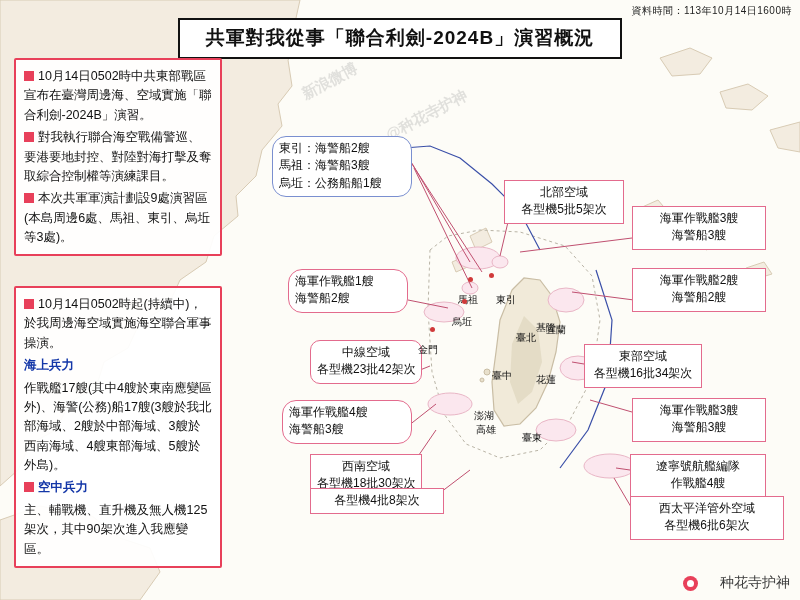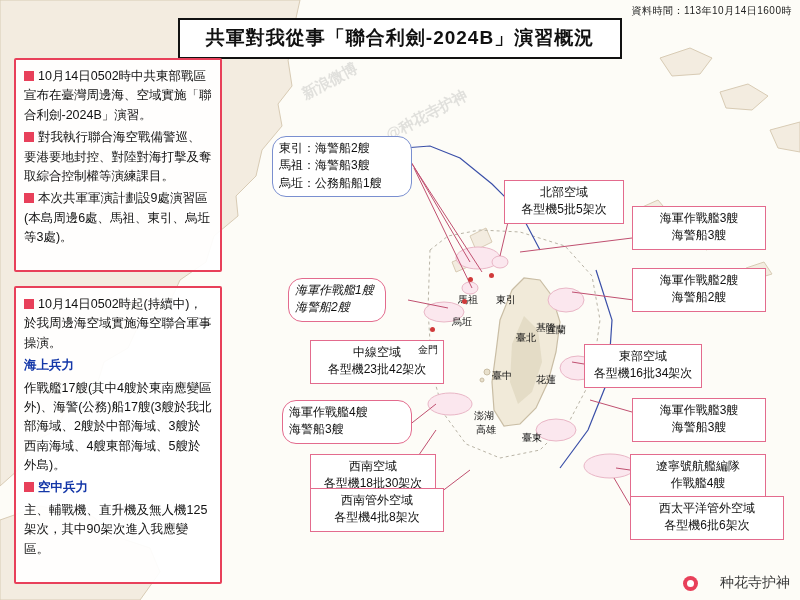--- a/index.html
+++ b/index.html
@@ -48,21 +48,21 @@
     color: #111;
   }
 
   
   .panel {
     position: absolute;
     box-sizing: border-box;
     border: 2px solid #e8405a;
     background: rgba(255,255,255,0.93);
     border-radius: 2px;
-    padding: 7px 8px 20px 8px;
+    padding: 7px 8px 4px 8px;
     font-size: 12.5px;
     line-height: 1.55;
     color: #111;
   }
   .panel-1 { left: 14px; top: 58px; width: 208px; }
   .panel-2 { left: 14px; top: 286px; width: 208px; }
   .bullet-row {
     display: block;
     margin-bottom: 3px;
     text-indent: 0;
@@ -273,57 +273,56 @@
   <div class="cbox" style="left:632px; top:206px; width:134px;">
     <div>海軍作戰艦3艘</div>
     <div>海警船3艘</div>
   </div>
 
   <div class="cbox" style="left:632px; top:268px; width:134px;">
     <div>海軍作戰艦2艘</div>
     <div>海警船2艘</div>
   </div>
 
-  <div class="cbox left-align" style="left:288px; top:278px; width:98px;font-style:italic;">
+  <div class="cbox left-align" style="left:288px; top:269px; width:120px;">
     <div>海軍作戰艦1艘</div>
     <div>海警船2艘</div>
   </div>
 
-  <div class="cbox" style="left:310px; top:340px; width:134px;">
+  <div class="cbox" style="left:310px; top:340px; width:112px;border-radius:10px;">
     <div>中線空域</div>
     <div>各型機23批42架次</div>
   </div>
 
   <div class="cbox" style="left:584px; top:344px; width:118px;">
     <div>東部空域</div>
     <div>各型機16批34架次</div>
   </div>
 
   <div class="cbox left-align" style="left:282px; top:400px; width:130px;">
     <div>海軍作戰艦4艘</div>
     <div>海警船3艘</div>
   </div>
 
   <div class="cbox" style="left:632px; top:398px; width:134px;">
     <div>海軍作戰艦3艘</div>
     <div>海警船3艘</div>
   </div>
 
-  <div class="cbox" style="left:310px; top:454px; width:126px;">
+  <div class="cbox" style="left:310px; top:454px; width:112px;">
     <div>西南空域</div>
     <div>各型機18批30架次</div>
   </div>
 
   <div class="cbox" style="left:630px; top:454px; width:136px;">
     <div>遼寧號航艦編隊</div>
     <div>作戰艦4艘</div>
   </div>
 
   <div class="cbox" style="left:310px; top:488px; width:134px;">
-    <div>西南管外空域</div>
     <div>各型機4批8架次</div>
   </div>
 
   <div class="cbox" style="left:630px; top:496px; width:154px;">
     <div>西太平洋管外空域</div>
     <div>各型機6批6架次</div>
   </div>
 
   <div class="mdot" style="left:489px; top:273px;"></div>
   <div class="mlabel" style="left:496px; top:268px;">東引</div>

